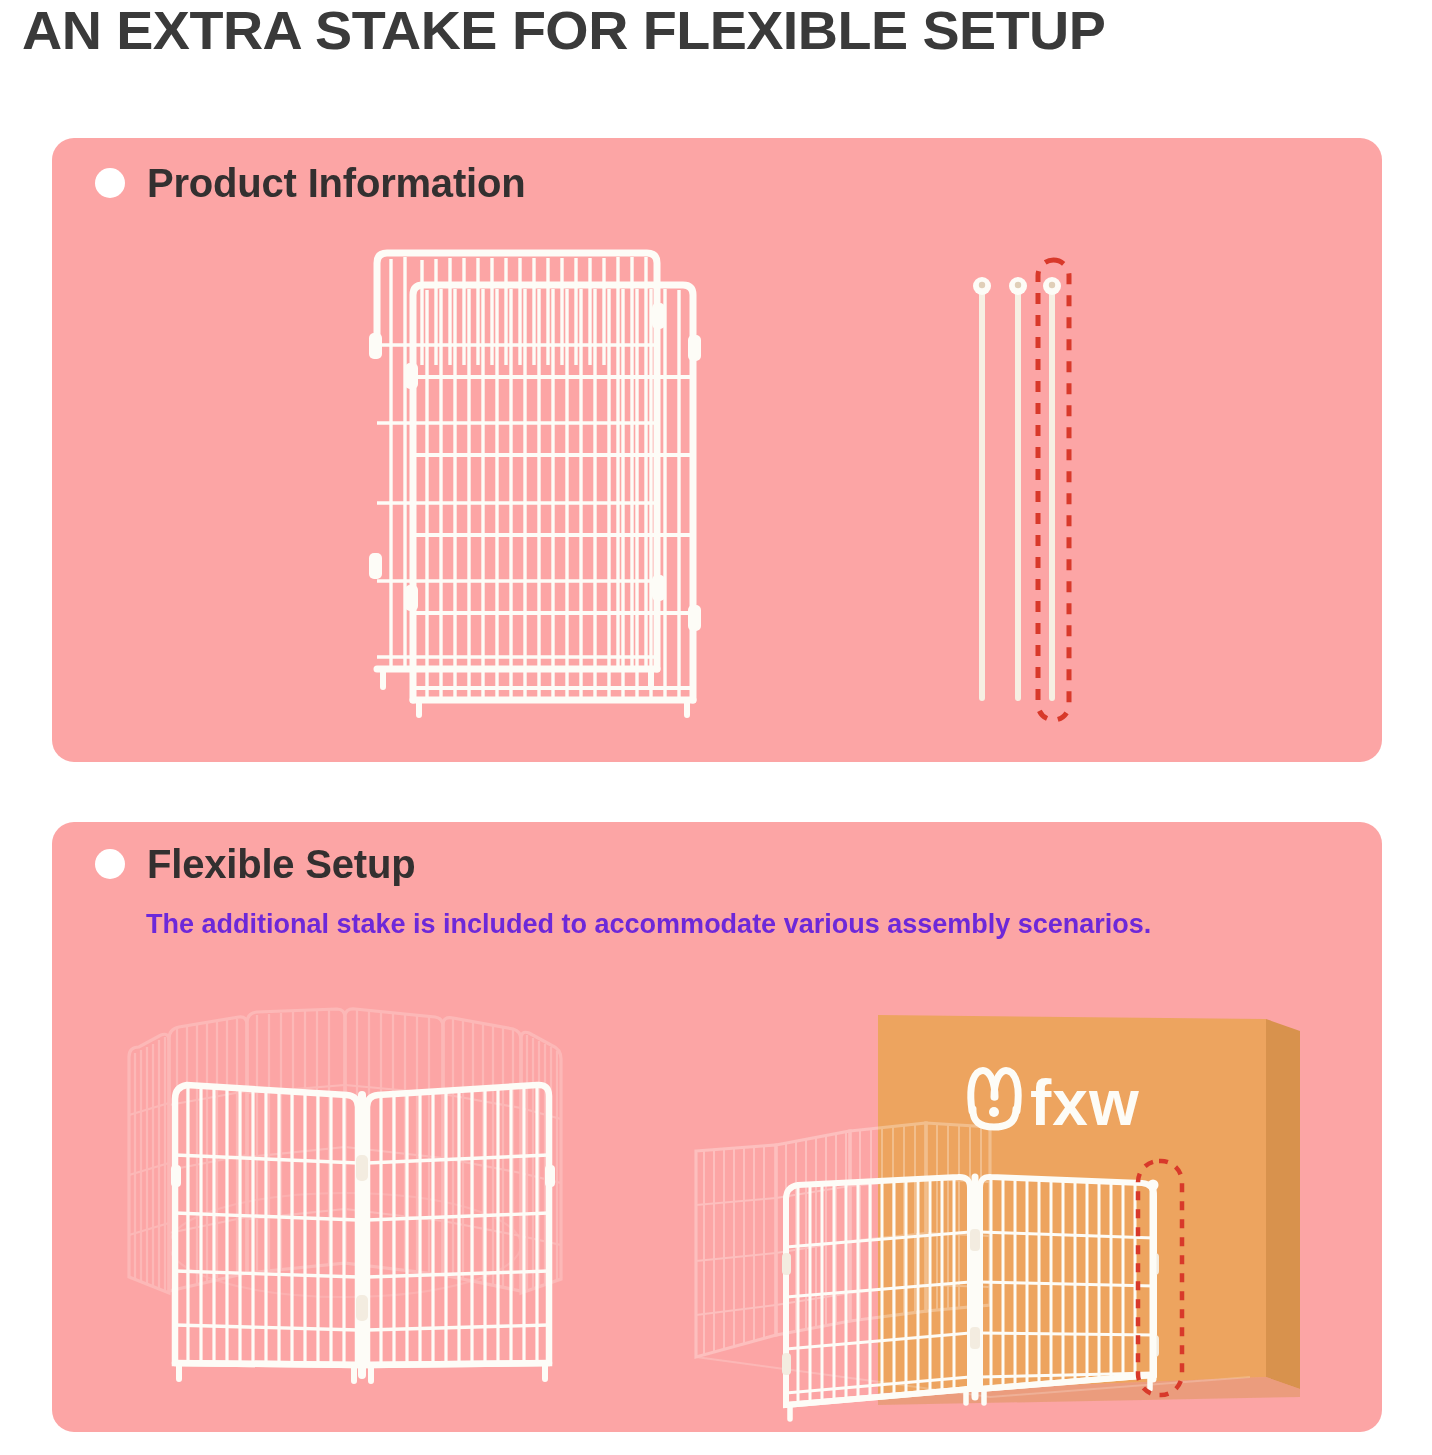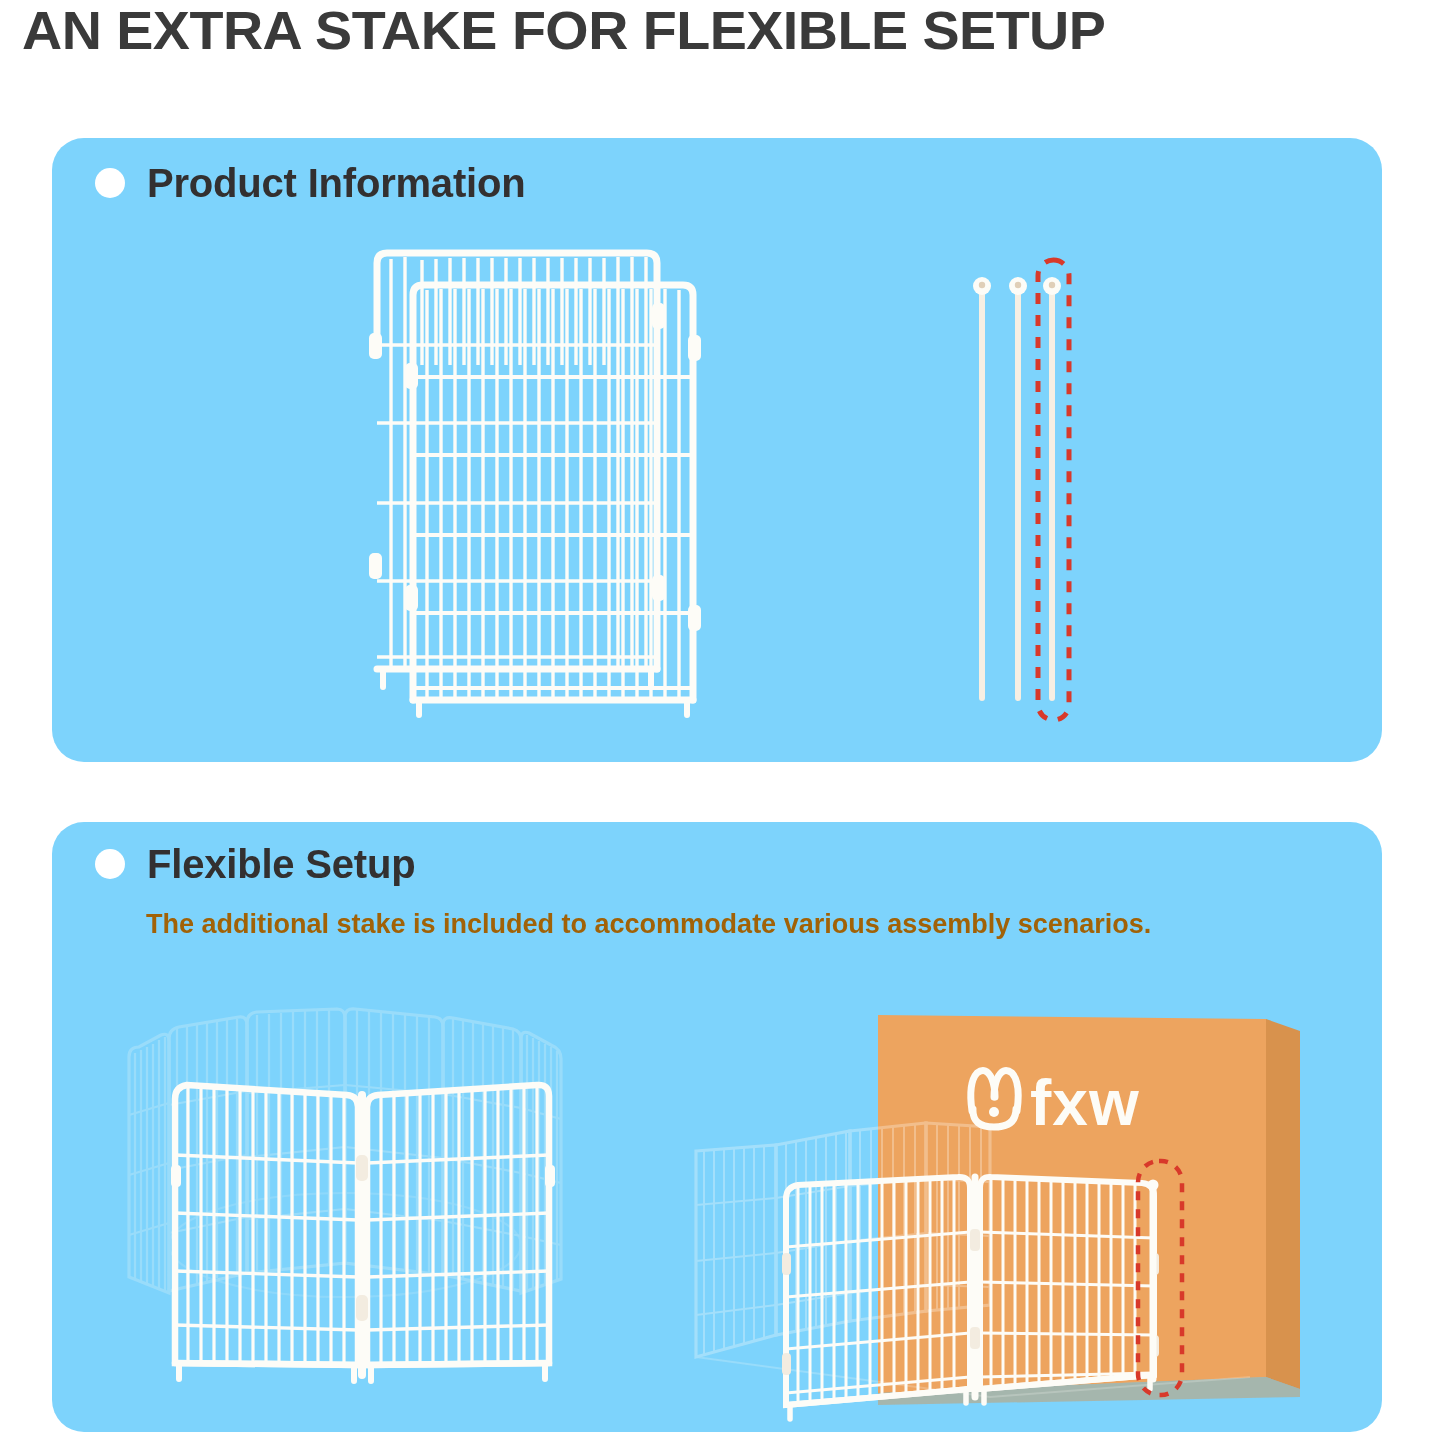--- a/index.html
+++ b/index.html
@@ -20,22 +20,22 @@
     letter-spacing:-0.5px;
     color:#3a3a3a;
     transform:scaleX(1.05);
     transform-origin:left center;
     white-space:nowrap;
   }
 
   
   .card{
     position:absolute;
-    background:#7dd3fc;
-    border-radius:32px;
+    background:#fca5a5;
+    border-radius:22px;
   }
   #card-product{left:52px;top:138px;width:1330px;height:624px;}
   #card-flexible{left:52px;top:822px;width:1330px;height:610px;}
 
   .card-header{position:absolute;display:flex;align-items:center;}
   #card-product .card-header{left:43px;top:23px;}
   #card-flexible .card-header{left:43px;top:20px;}
 
   .bullet-dot{
     width:30px;height:30px;border-radius:50%;
@@ -43,21 +43,21 @@
   }
   .card-title{
     margin-left:22px;
     font-size:40px;line-height:44px;
     font-weight:bold;color:#333030;
     letter-spacing:-0.2px;white-space:nowrap;
   }
   .card-sub{
     position:absolute;left:146px;top:908px;
     font-size:27px;line-height:32px;
-    font-weight:600;color:#a16207;white-space:nowrap;
+    font-weight:600;color:#6d28d9;white-space:nowrap;
   }
 
   
   .wire{stroke:#fdfcf7;fill:none;stroke-linecap:round;}
   .wire-thin{stroke:#fdfcf7;fill:none;stroke-width:3.2;stroke-linecap:round;}
   .ghost{opacity:.30;}
   .ghost2{opacity:.22;}
 
   svg{display:block;overflow:visible;}
   .ill{position:absolute;}

